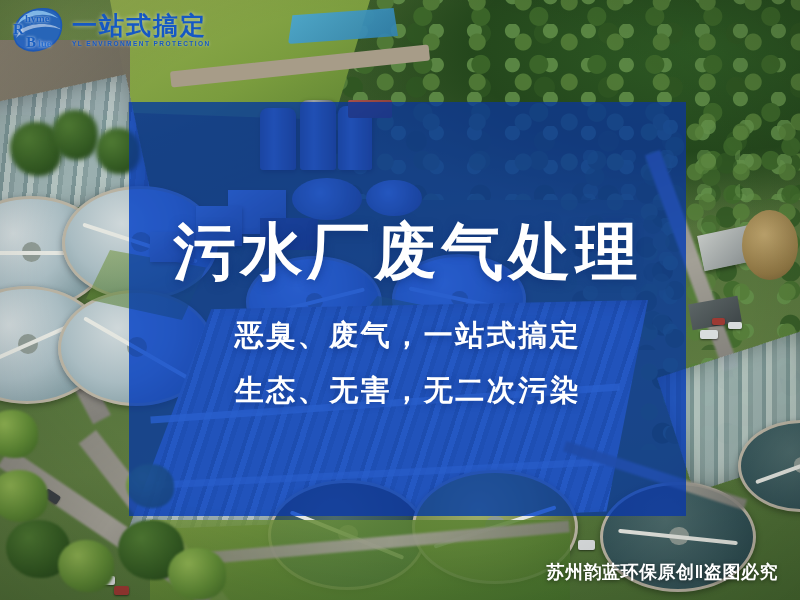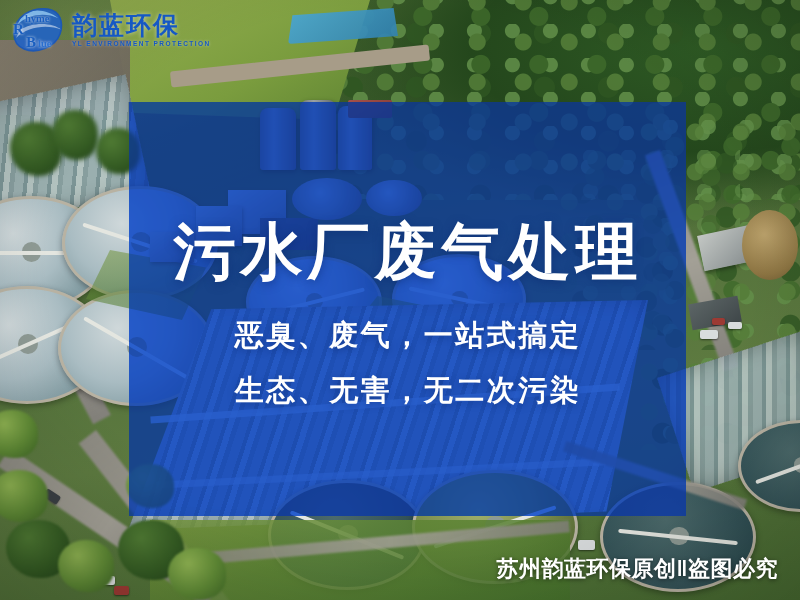--- a/index.html
+++ b/index.html
@@ -222,21 +222,21 @@
   }
   
   .headline.shifted { transform: translateX(8px); }
 
   
   .watermark {
     position: absolute;
     right: 22px;
     bottom: 16px;
     color: #ffffff;
-    font-size: 22px;
+    font-size: 18px;
     font-weight: 700;
     letter-spacing: 0.5px;
     white-space: nowrap;
     text-shadow: 0 1px 4px rgba(0,0,0,0.55);
   }
 </style>
 </head>
 <body>
 
 <div id="stage">
@@ -380,21 +380,21 @@
         <path d="M10 20 C20 10, 38 8, 50 14 C44 9, 33 5, 24 7 C17 9, 12 14, 10 20 Z" fill="#8fc4ef" opacity="0.85"></path>
         <path d="M8 34 C20 22, 40 20, 54 26 C44 18, 24 18, 12 26 Z" fill="#ffffff" opacity="0.5"></path>
         <path d="M6 30 C6 12, 24 3, 40 5 C52 7, 56 18, 52 30 C47 44, 28 50, 16 45 C9 42, 6 37, 6 30 Z" fill="none" stroke="#1a57b8" stroke-width="1.6" opacity="0.9"></path>
       </svg>
       <span class="ltext l-r">R</span>
       <span class="ltext l-hyme">hyme</span>
       <span class="ltext l-b">B</span>
       <span class="ltext l-lue">lue</span>
     </div>
     <div class="logo-cn">
-      <div class="logo-cn-main">韵蓝环保</div>
+      <div class="logo-cn-main">一站式搞定</div>
       <div class="logo-cn-sub">YL ENVIRONMENT PROTECTION</div>
     </div>
   </div>
 
   <div class="headline title-main shifted">污水厂废气处理</div>
   <div class="headline subline sub-1 shifted">恶臭、废气，一站式搞定</div>
   <div class="headline subline sub-2 shifted">生态、无害，无二次污染</div>
 
   <div class="watermark">苏州韵蓝环保原创‖盗图必究</div>
 

